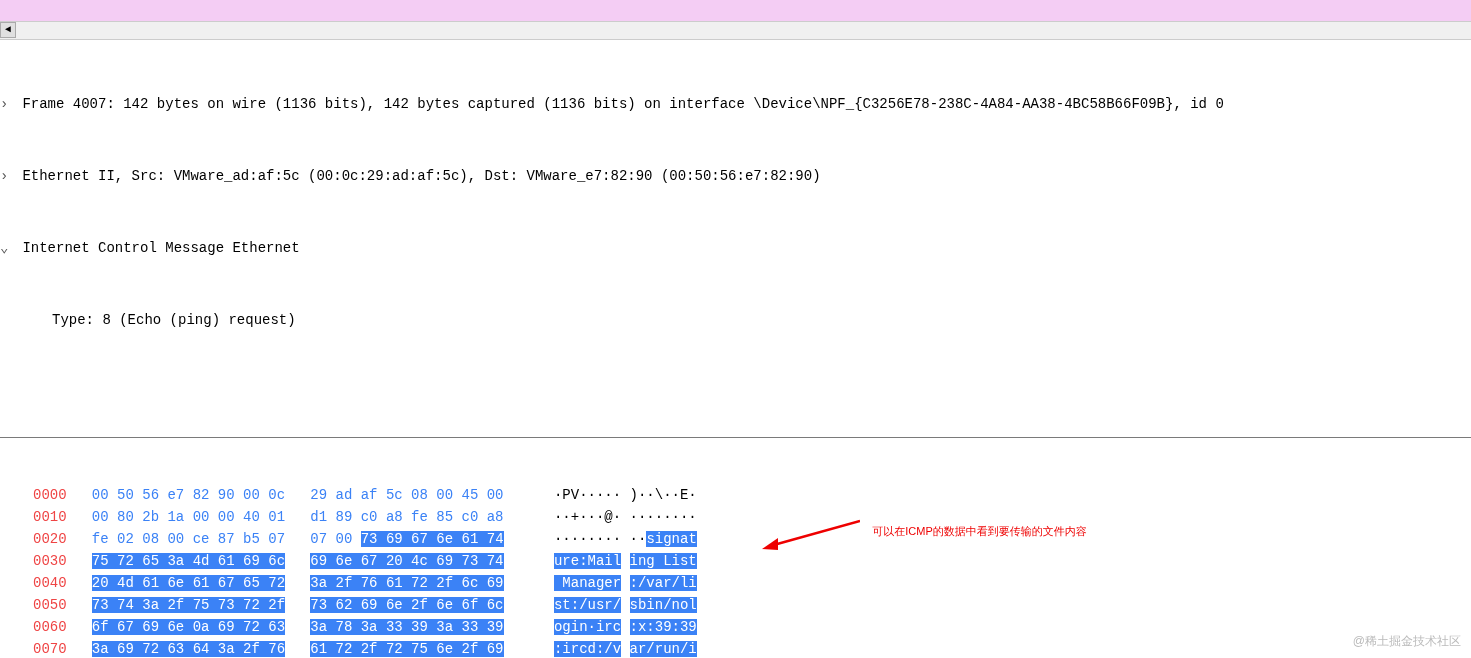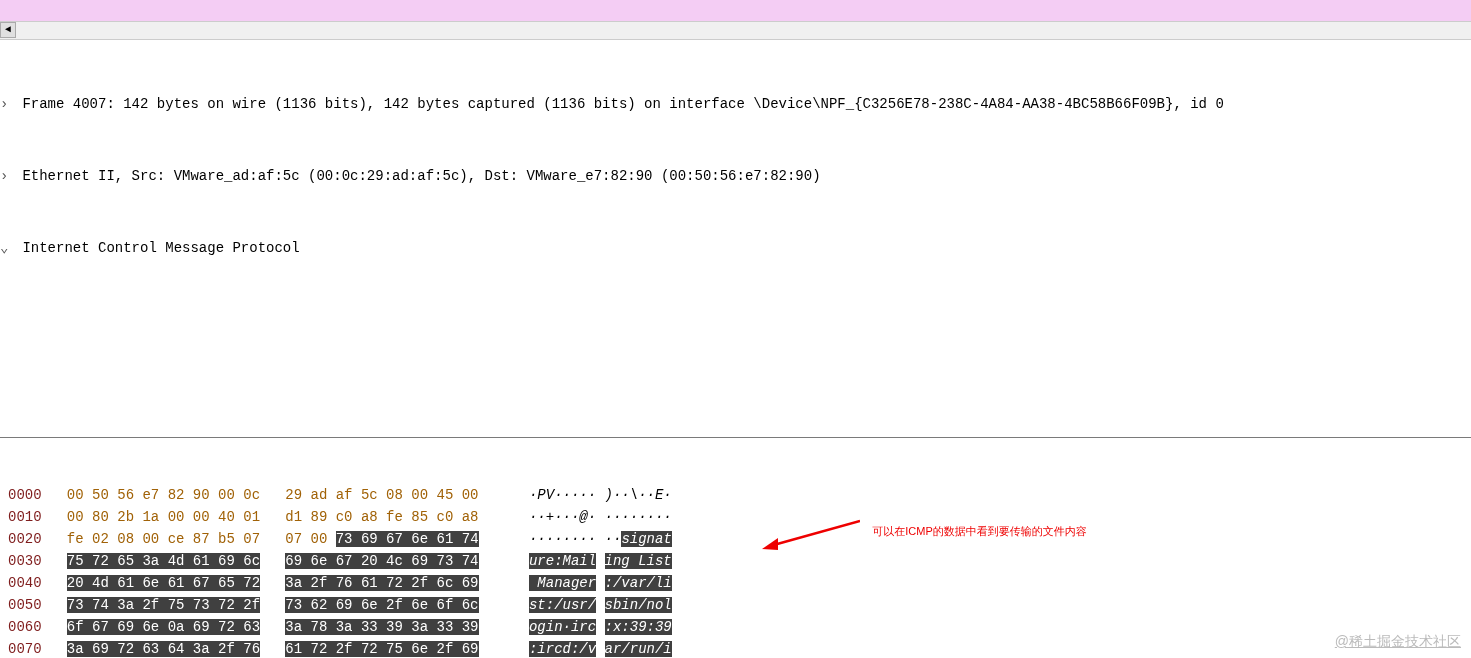--- a/index.html
+++ b/index.html
@@ -50,61 +50,61 @@
   .tree-row.indent1 { padding-left: 52px; }
   .toggle { display: inline-block; width: 14px; color: #555; }
   .hex-pane {
     height: 220px;
     white-space: pre;
     padding-top: 2px;
     line-height: 22px;
     position: relative;
   }
   .hex-row { padding-left: 8px; }
-  .hex-offset { color: #7f1d1d; }
-  .hex-bytes { color: #a16207; }
-  .hex-ascii { color: #000; font-style: italic; }
+  .hex-offset { color: #ef4444; margin-left: 25px; }
+  .hex-bytes { color: #3b82f6; }
+  .hex-ascii { color: #000; }
   .hl {
-    background: #404040;
+    background: #3b82f6;
     color: #fff;
   }
   .annotation {
     position: absolute;
     left: 860px;
     top: 60px;
     color: #e00;
     font-family: "Microsoft YaHei", sans-serif;
     font-size: 11px;
     z-index: 10;
   }
   .annotation svg { position: absolute; left: -100px; top: 18px; }
   .watermark {
     position: absolute;
     right: 10px;
     bottom: 6px;
     color: #bbb;
     font-family: "Microsoft YaHei", sans-serif;
-    font-size: 14px;
-    text-decoration: underline;
+    font-size: 12px;
   }
 </style>
 </head>
 <body>
 
 <div class="packet-list">
   <span class="goto-icon">→</span> <span>4007</span>     <span>1531.…</span>  <span>192.168.254.133</span>  <span>192.168.254.2</span>  <span>ICMP</span>            <span>142</span>  <span>Echo (ping) request  id=0xb507, seq=1792/7, ttl=64 (reply in 4008)</span>
 </div>
 <div class="scroll-row">
   <div class="left-btn">◄</div>
 </div>
 
 <div class="details-pane">
   <div class="tree-row"><span class="toggle">›</span> <span>Frame 4007: 142 bytes on wire (1136 bits), 142 bytes captured (1136 bits) on interface \Device\NPF_{C3256E78-238C-4A84-AA38-4BC58B66F09B}, id 0</span></div>
   <div class="tree-row"><span class="toggle">›</span> <span>Ethernet II, Src: VMware_ad:af:5c (00:0c:29:ad:af:5c), Dst: VMware_e7:82:90 (00:50:56:e7:82:90)</span></div>
-  <div class="tree-row"><span class="toggle">⌄</span> <span>Internet Control Message Protocol</span></div>
+  <div class="tree-row"><span class="toggle">⌄</span> <span>Internet Control Message Ethernet</span></div>
+  <div class="tree-row indent1"><span>Type: 8 (Echo (ping) request)</span></div>
   
   
   
   
   
   
   
   
   
   

